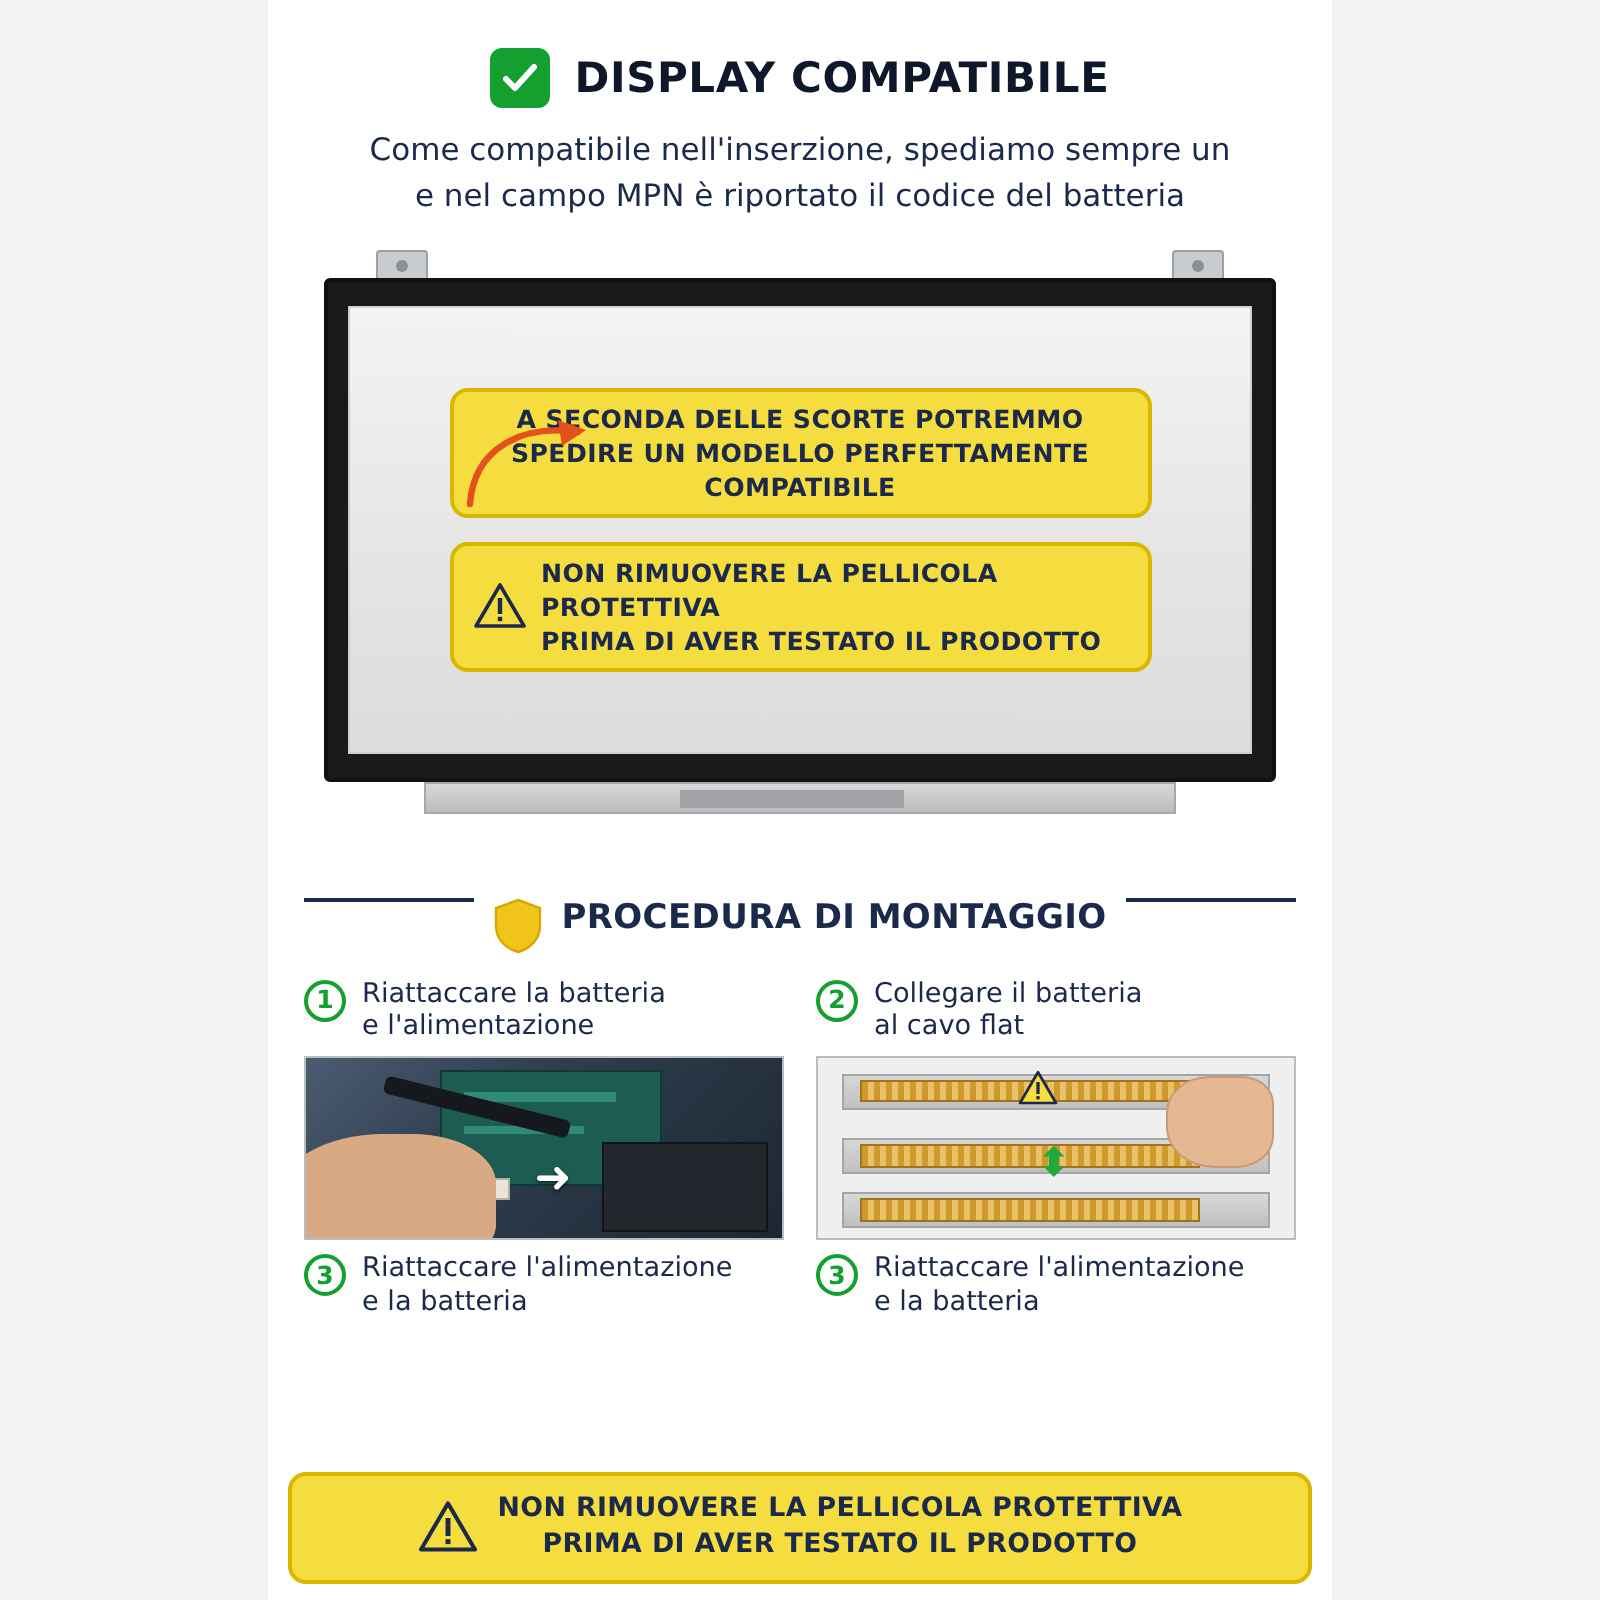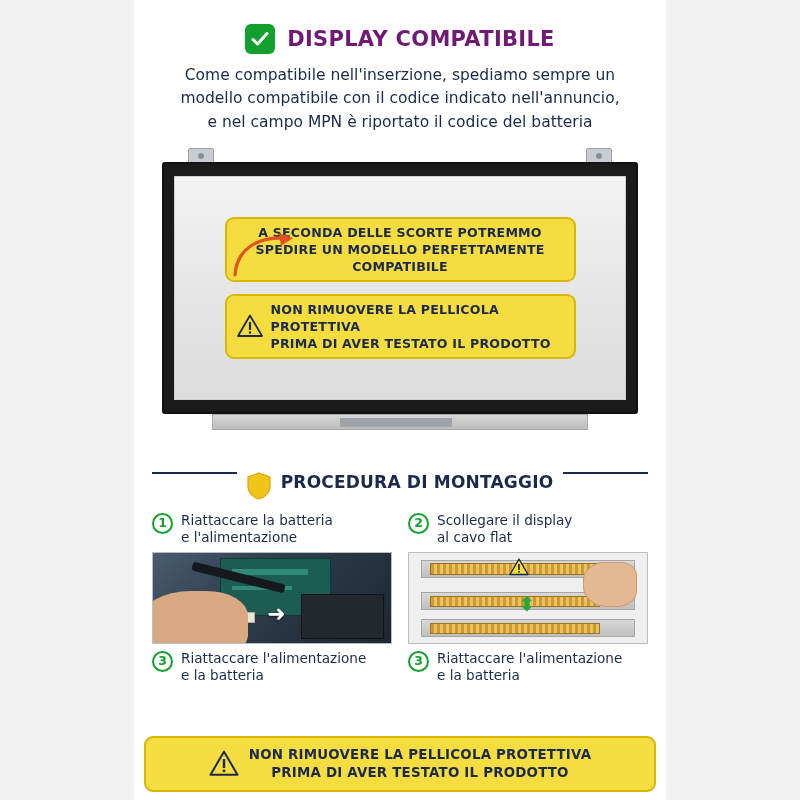--- a/index.html
+++ b/index.html
@@ -57,21 +57,21 @@
     background: #14a02e;
     display: flex;
     align-items: center;
     justify-content: center;
     flex: none;
   }
   .check-box-icon svg { display: block; }
   .header-title {
     font-size: 21px;
     font-weight: bold;
-    color: #701a75;
+    color: #0f172a;
     letter-spacing: 0.3px;
     white-space: nowrap;
   }
 
   .intro {
     text-align: center;
     font-size: 15.5px;
     line-height: 1.5;
     color: #1b2a4a;
     margin: 0 2px 14px 2px;
@@ -408,21 +408,20 @@
       <span class="check-box-icon">
         <svg width="20" height="20" viewBox="0 0 20 20" aria-hidden="true">
           <path d="M3 10.5 L7.5 15 L17 4.5" fill="none" stroke="#ffffff" stroke-width="3" stroke-linecap="round" stroke-linejoin="round"></path>
         </svg>
       </span>
       <span class="header-title">DISPLAY COMPATIBILE</span>
     </div>
 
     <div class="intro">
       <div>Come compatibile nell'inserzione, spediamo sempre un</div>
-      <div>modello compatibile con il codice indicato nell'annuncio,</div>
       <div>e nel campo MPN è riportato il codice del batteria</div>
     </div>
 
     <div class="panel-wrap">
       <div class="bracket left"></div>
       <div class="bracket right"></div>
 
       <div class="panel">
         <div class="screen">
 
@@ -465,21 +464,21 @@
         <span class="step-num">1</span>
         <span>
           <span>Riattaccare la batteria</span><br>
           <span>e l'alimentazione</span>
         </span>
       </div>
 
       <div class="step-label">
         <span class="step-num">2</span>
         <span>
-          <span>Scollegare il display</span><br>
+          <span>Collegare il batteria</span><br>
           <span>al cavo flat</span>
         </span>
       </div>
 
       <div class="photo photo-1">
         <div class="p1-board"></div>
         <div class="p1-batt"></div>
         <div class="p1-tag"></div>
         <div class="p1-driver"></div>
         <div class="p1-hand"></div>

